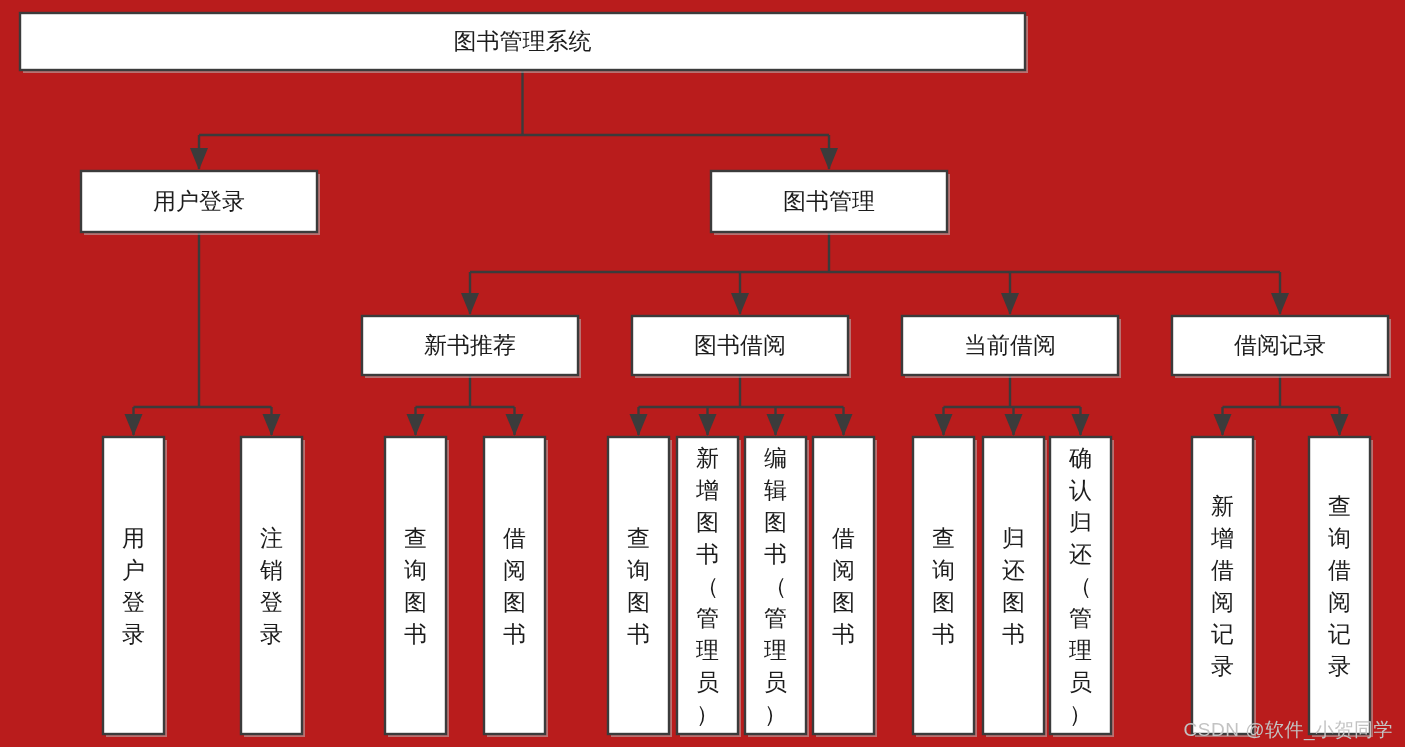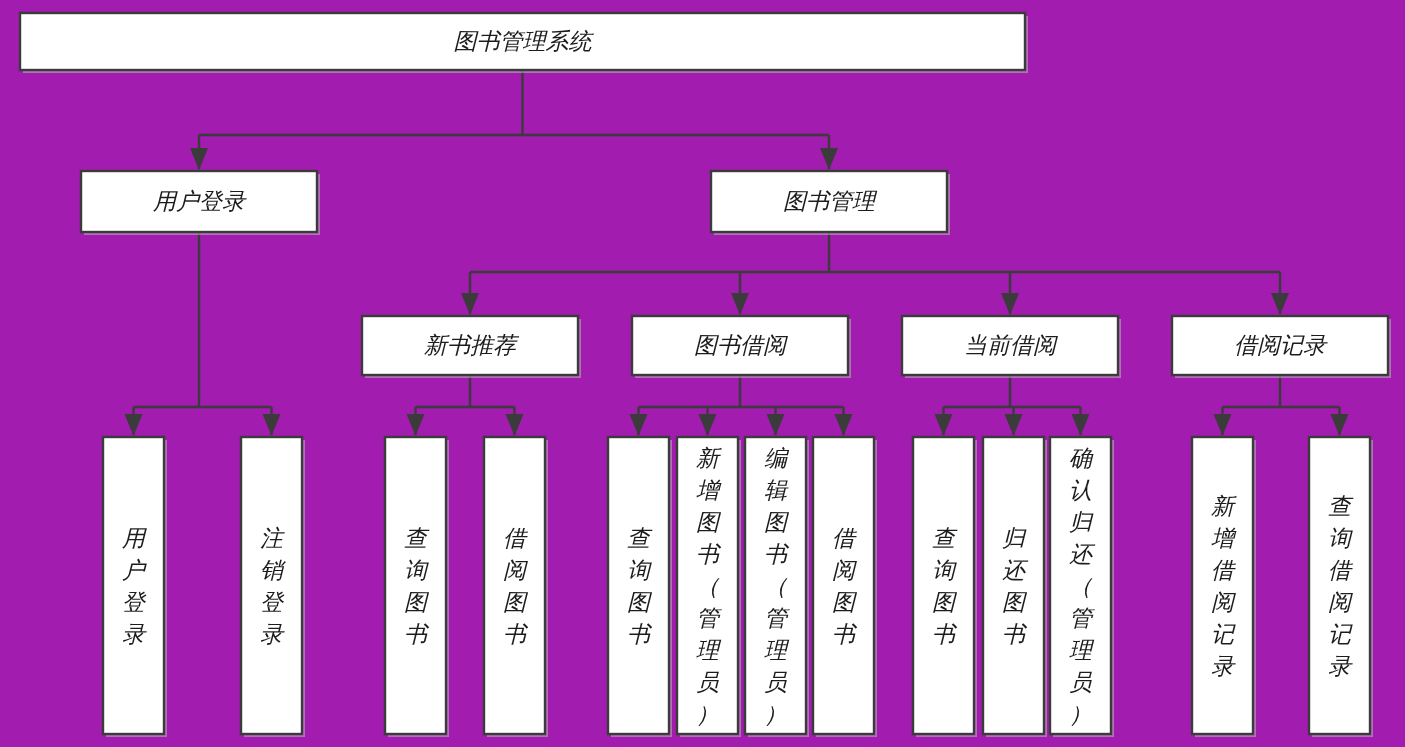--- a/index.html
+++ b/index.html
@@ -10,22 +10,21 @@
   body {
     width: 1405px;
     height: 747px;
     font-family: "Liberation Sans", "DejaVu Sans", sans-serif;
     overflow: hidden;
   }
   #diagram-root {
     position: relative;
     width: 1405px;
     height: 747px;
-    background: #a21caf;
-    font-style: italic;
+    background: #b91c1c;
   }
   svg#chart-svg {
     position: absolute;
     left: 0;
     top: 0;
     width: 1405px;
     height: 747px;
     display: block;
   }
   .node-box {
@@ -225,13 +224,14 @@
           <rect x="1192" y="437" width="61" height="297" class="node-box"></rect>
           <text x="1222.5" class="node-label-v"><tspan x="1222.5" y="513.5">新</tspan><tspan x="1222.5" y="545.5">增</tspan><tspan x="1222.5" y="577.5">借</tspan><tspan x="1222.5" y="609.5">阅</tspan><tspan x="1222.5" y="641.5">记</tspan><tspan x="1222.5" y="673.5">录</tspan></text>
         </g>
         <g>
           <rect x="1312" y="440" width="61" height="297" class="node-shadow"></rect>
           <rect x="1309" y="437" width="61" height="297" class="node-box"></rect>
           <text x="1339.5" class="node-label-v"><tspan x="1339.5" y="513.5">查</tspan><tspan x="1339.5" y="545.5">询</tspan><tspan x="1339.5" y="577.5">借</tspan><tspan x="1339.5" y="609.5">阅</tspan><tspan x="1339.5" y="641.5">记</tspan><tspan x="1339.5" y="673.5">录</tspan></text>
         </g>
       </g>
   </svg>
+  <div class="watermark">CSDN @软件_小贺同学</div>
 </div>
 
 </body></html>

